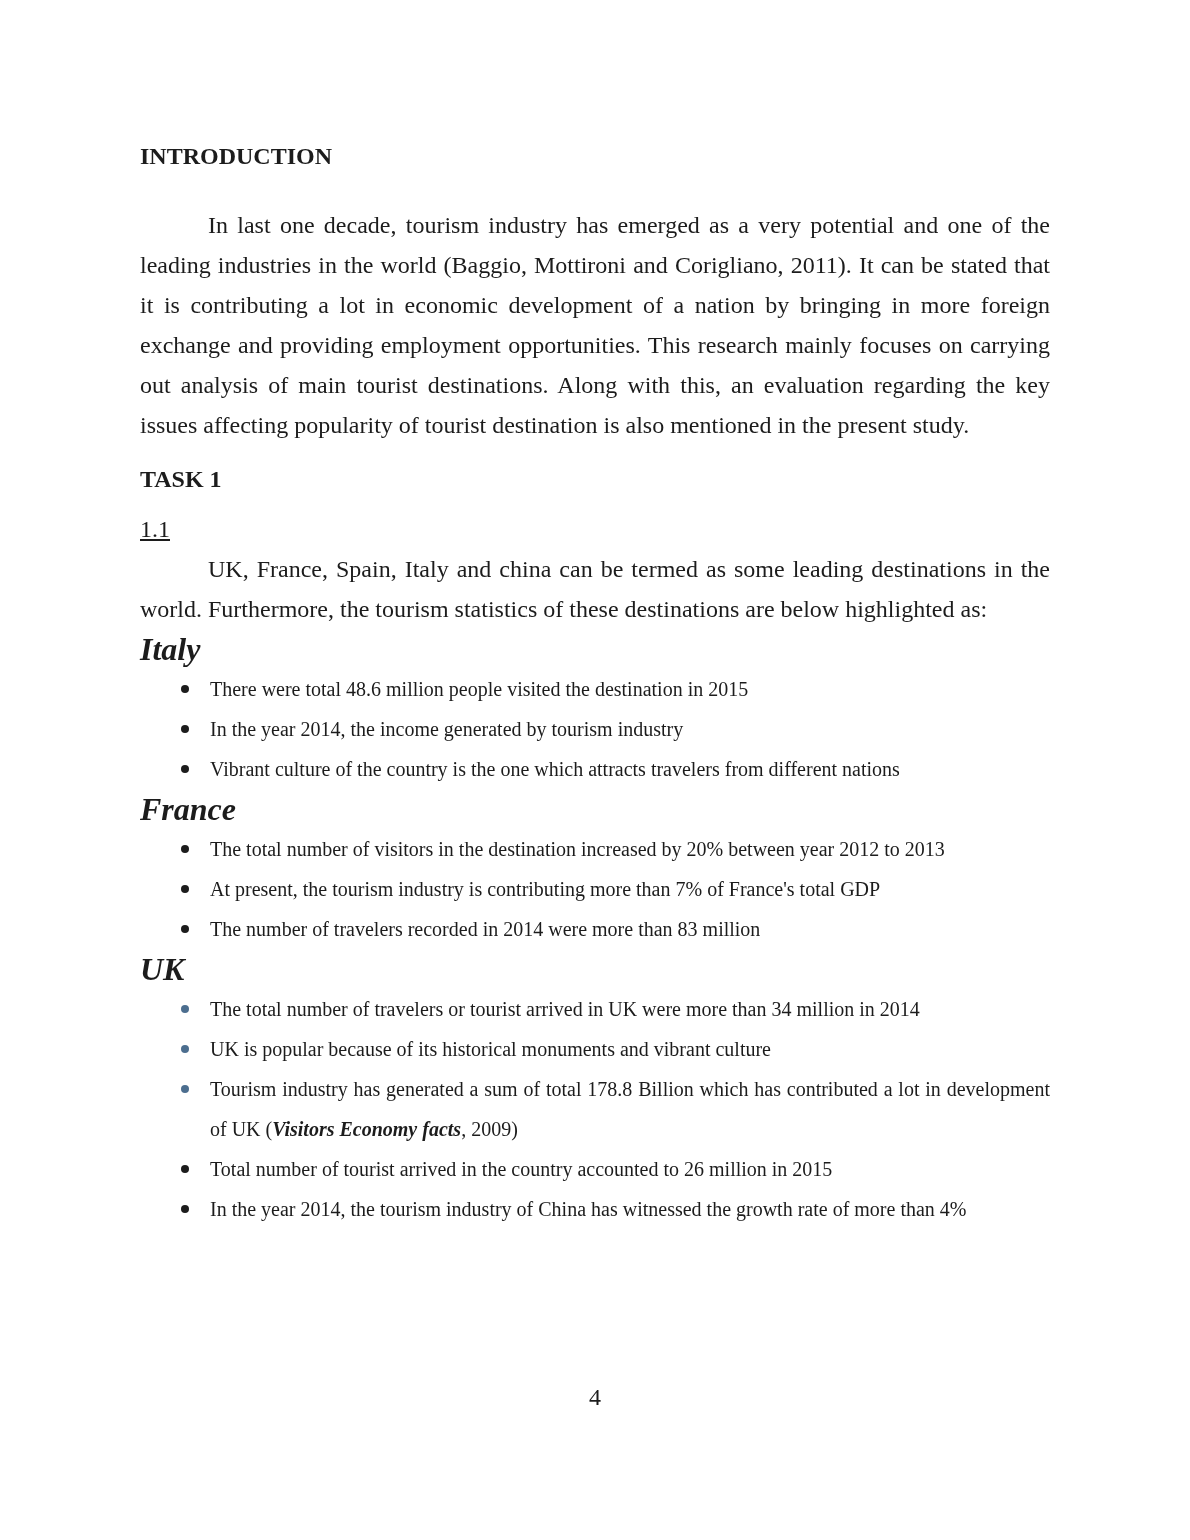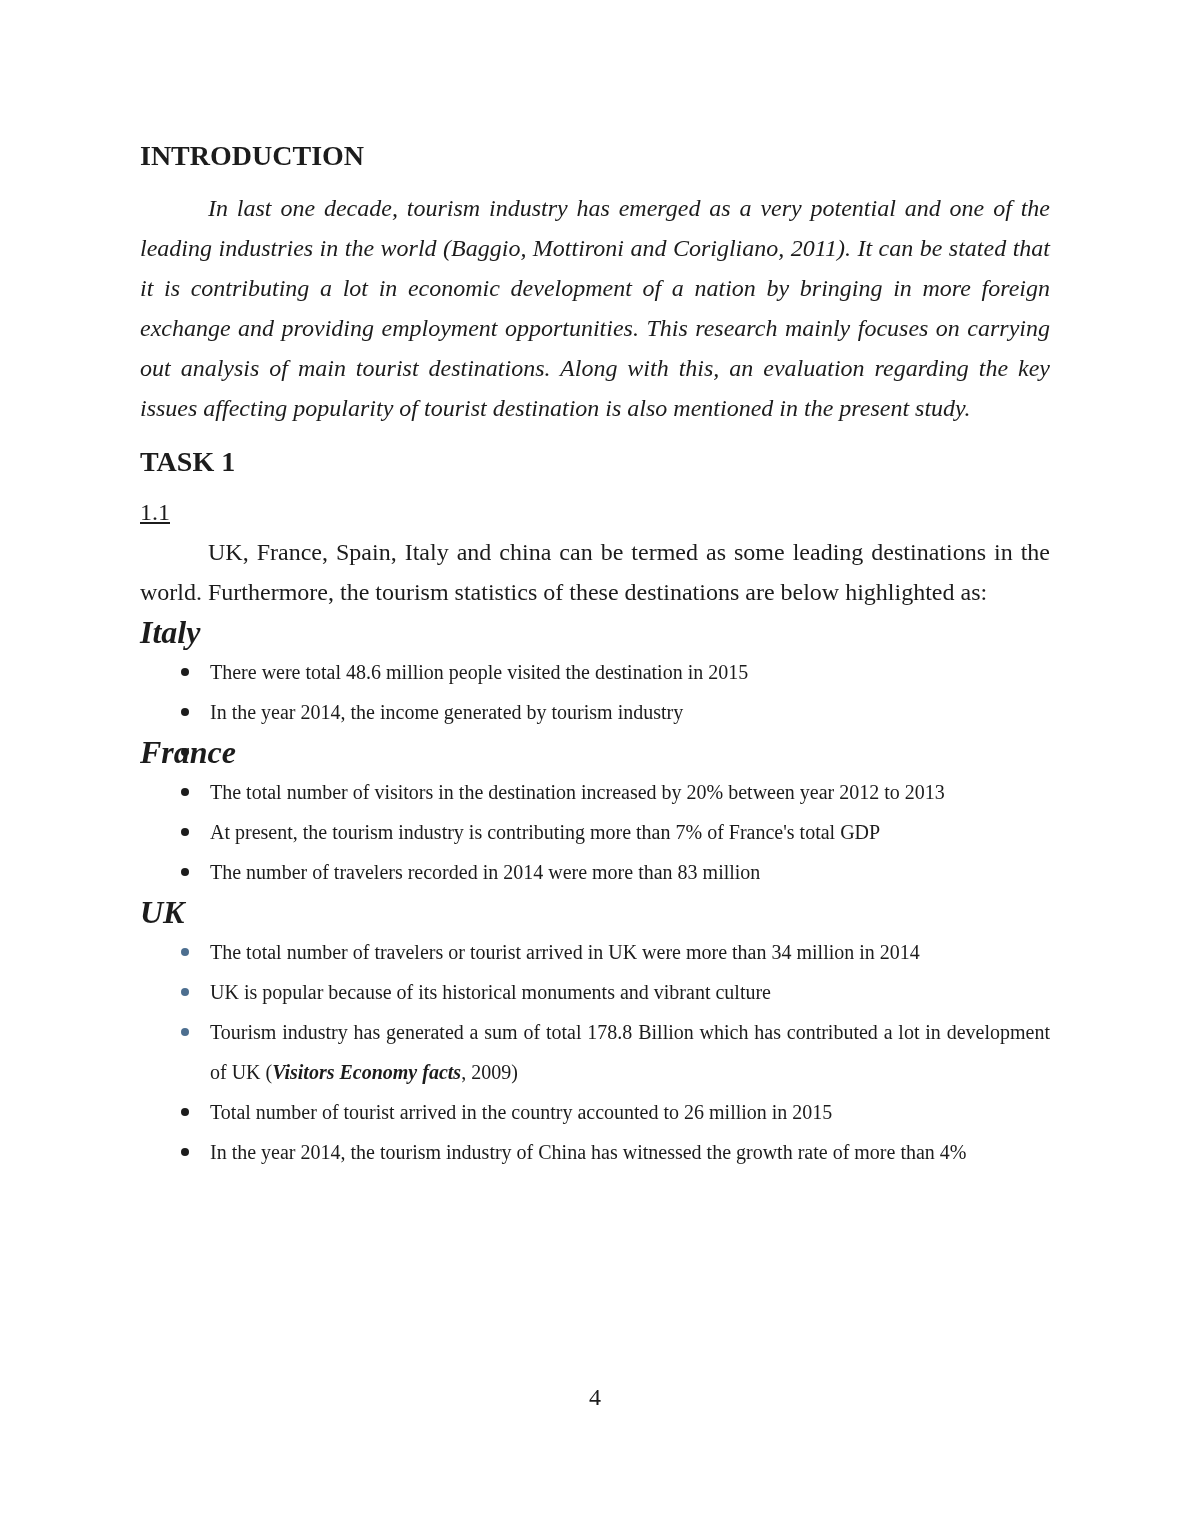--- a/index.html
+++ b/index.html
@@ -16,21 +16,21 @@
     font-family: "Liberation Serif", serif;
     color: var(--text, #1c1c1c);
   }
   .content {
     position: absolute;
     left: 140px;
     top: 138px;
     width: 910px;
   }
   h1.doc-heading {
-    font-size: 28px;
+    font-size: 24px;
     line-height: 36px;
     font-weight: 700;
     margin: 0;
   }
   h1.task-heading {
     margin-top: 16px;
   }
   .subsection-label {
     font-size: 24px;
     line-height: 40px;
@@ -40,22 +40,21 @@
   p.body-para {
     font-size: 24px;
     line-height: 40px;
     text-align: justify;
     margin: 0;
   }
   p.first-indent {
     text-indent: 68px;
   }
   p.intro-para {
-    margin-top: 14px;
-    font-style: italic;
+    margin-top: 31px;
   }
   h2.section-title {
     font-size: 32px;
     line-height: 40px;
     font-weight: 700;
     font-style: italic;
     margin: 0;
   }
   ul.bullets {
     list-style: none;
@@ -116,20 +115,21 @@
       <li>
         <span class="bullet-marker"></span>
         <span>There were total 48.6 million people visited the destination in 2015</span>
       </li>
       <li>
         <span class="bullet-marker"></span>
         <span>In the year 2014, the income generated by tourism industry</span>
       </li>
       <li>
         <span class="bullet-marker"></span>
+        <span>Vibrant culture of the country is the one which attracts travelers from different nations</span>
       </li>
     </ul>
 
     <h2 class="section-title">France</h2>
     <ul class="bullets">
       <li>
         <span class="bullet-marker"></span>
         <span>The total number of visitors in the destination increased by 20% between year 2012 to 2013</span>
       </li>
       <li>

